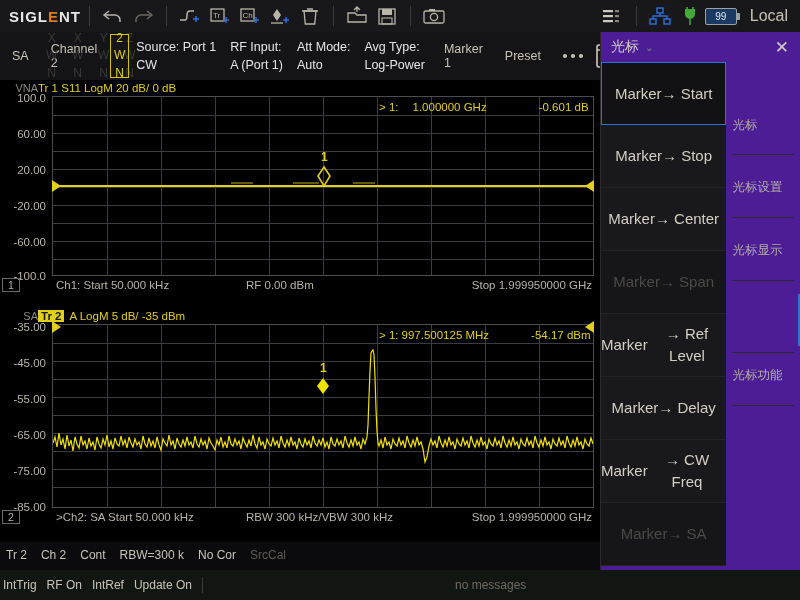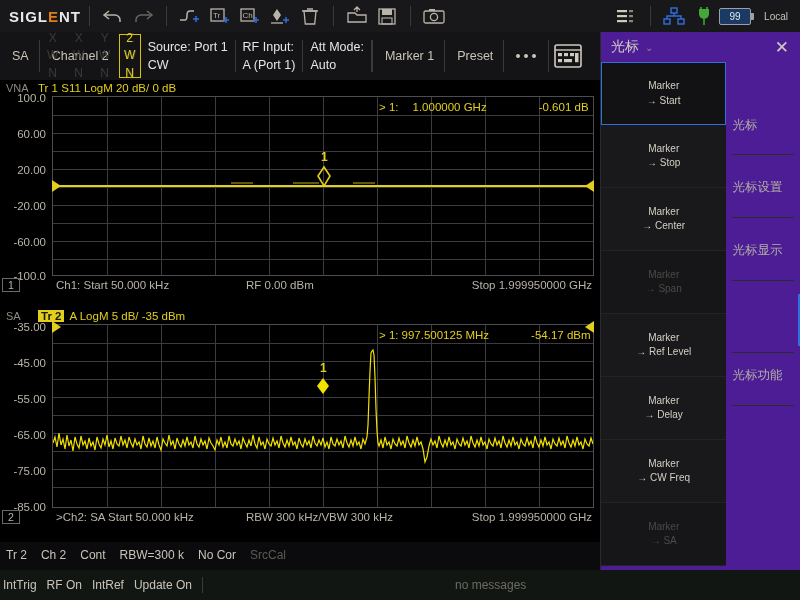--- a/index.html
+++ b/index.html
@@ -31,21 +31,21 @@
   .battery {
     width: 32px; height: 17px; border: 1.5px solid #9aa0a6; border-radius: 2px;
     background: #1b3a63; position: relative; display: flex; align-items: center; justify-content: center;
     margin-right: 5px;
   }
   .battery:after {
     content: ""; position: absolute; right: -4px; top: 4px; width: 3px; height: 7px;
     background: #9aa0a6; border-radius: 0 1px 1px 0;
   }
   .battery span { font-size: 10px; color: #dfe6ee; }
-  .local-txt { font-size: 10px; color: #c7c2b6; margin-right: 12px; margin-left: 8px; }
+  .local-txt { font-size: 16px; color: #c7c2b6; margin-right: 12px; margin-left: 8px; }
 
   
   .setbar {
     position: absolute; left: 0; top: 32px; width: 600px; height: 48px;
     background: #141416;
     display: flex; align-items: stretch;
   }
   .sb-cell {
     display: flex; flex-direction: column; justify-content: center;
     padding: 0 7px; color: #e5e5e5; font-size: 12.5px; line-height: 1.45;
@@ -67,21 +67,21 @@
     display: flex; flex-direction: column; align-items: center; justify-content: center;
     color: #e2cf1c; font-size: 12px; line-height: 1.42; position: relative; z-index: 3;
   }
   .more-dots { display: flex; align-items: center; gap: 4px; padding: 0 12px; }
   .more-dots i { width: 4px; height: 4px; background: #c9c4b8; border-radius: 50%; display: block; }
 
   
   .plot-area { position: absolute; left: 0; top: 80px; width: 600px; height: 462px; background: #000; }
 
   .pane { position: absolute; left: 0; width: 600px; }
-  .pane-title { height: 16px; display: flex; align-items: center; color: #e2cf1c; font-size: 11.5px; white-space: nowrap; }
+  .pane-title { height: 16px; display: flex; align-items: center; color: #e2cf1c; font-size: 11.5px; white-space: nowrap; text-align: right; }
   .pane-title .sys { color: #8e8a80; width: 38px; padding-left: 6px; font-size: 11px; }
   .pane-title .hl { background: #e2cf1c; color: #1a1a00; padding: 0 3px; margin-right: 5px; font-weight: bold; }
 
   .graph { position: absolute; left: 52px; top: 0; width: 542px; height: 100%; border: 1px solid #4d4d50; background: #000; }
   .grid-v, .grid-h { position: absolute; background: #3c3c40; }
   .grid-v { width: 1px; top: 0; bottom: 0; }
   .grid-h { height: 1px; left: 0; right: 0; }
 
   .yaxis { position: absolute; left: 0; top: 0; width: 50px; height: 100%; }
   .ytick {
@@ -133,22 +133,22 @@
     position: absolute; right: 0; top: 32px; width: 200px; height: 538px;
     background: #4c1d95; border-left: 1px solid #2a2a2d;
   }
   .rp-head { height: 30px; display: flex; align-items: center; padding: 0 8px 0 10px; }
   .rp-title { color: #d4cfc3; font-size: 14px; }
   .rp-chev { color: #8e8a80; font-size: 10px; margin-left: 6px; }
   .rp-close { margin-left: auto; color: #cfcac0; font-size: 17px; line-height: 1; padding: 0 3px; }
   .rp-body { display: flex; height: 508px; }
   .rp-list { width: 126px; }
   .rp-item {
-    height: 63px; display: flex; flex-direction: column; align-items: center; justify-content: center;
-    color: #d4cfc3; font-size: 10px; line-height: 1.45; border-bottom: 1px solid #232326;
+    height: 63px; display: flex; flex-direction: row; align-items: center; justify-content: center;
+    color: #d4cfc3; font-size: 15px; line-height: 1.45; border-bottom: 1px solid #232326;
     background: #19191c; text-align: center;
   }
   .rp-item.sel { border: 1.5px solid #2f6fe0; background: #121214; }
   .rp-item.dis { color: #4c4a46; background: #161618; }
   .rp-side { width: 74px; position: relative; }
   .rp-sideitem {
     position: absolute; left: 6px; right: 0; color: #b5b0a5; font-size: 12.5px; line-height: 1.35;
   }
   .rp-sideitem.active { color: #f0ece2; }
   .rp-sideline { position: absolute; left: 6px; right: 6px; height: 1px; background: #2b2b2e; }
@@ -310,20 +310,24 @@
     <div class="sb-cell">
       <span>RF Input:</span>
       <span>A (Port 1)</span>
     </div>
     <div class="sb-div"></div>
     <div class="sb-cell">
       <span>Att Mode:</span>
       <span>Auto</span>
     </div>
     <div class="sb-div"></div>
+    <div class="sb-cell">
+      <span>Avg Type:</span>
+      <span>Log-Power</span>
+    </div>
     <div class="sb-div"></div>
     <div class="sa-label">Marker 1</div>
     <div class="sb-div"></div>
     <div class="sa-label">Preset</div>
     <div class="sb-div"></div>
     <div class="more-dots">
         <i></i>
         <i></i>
         <i></i>
       </div>

